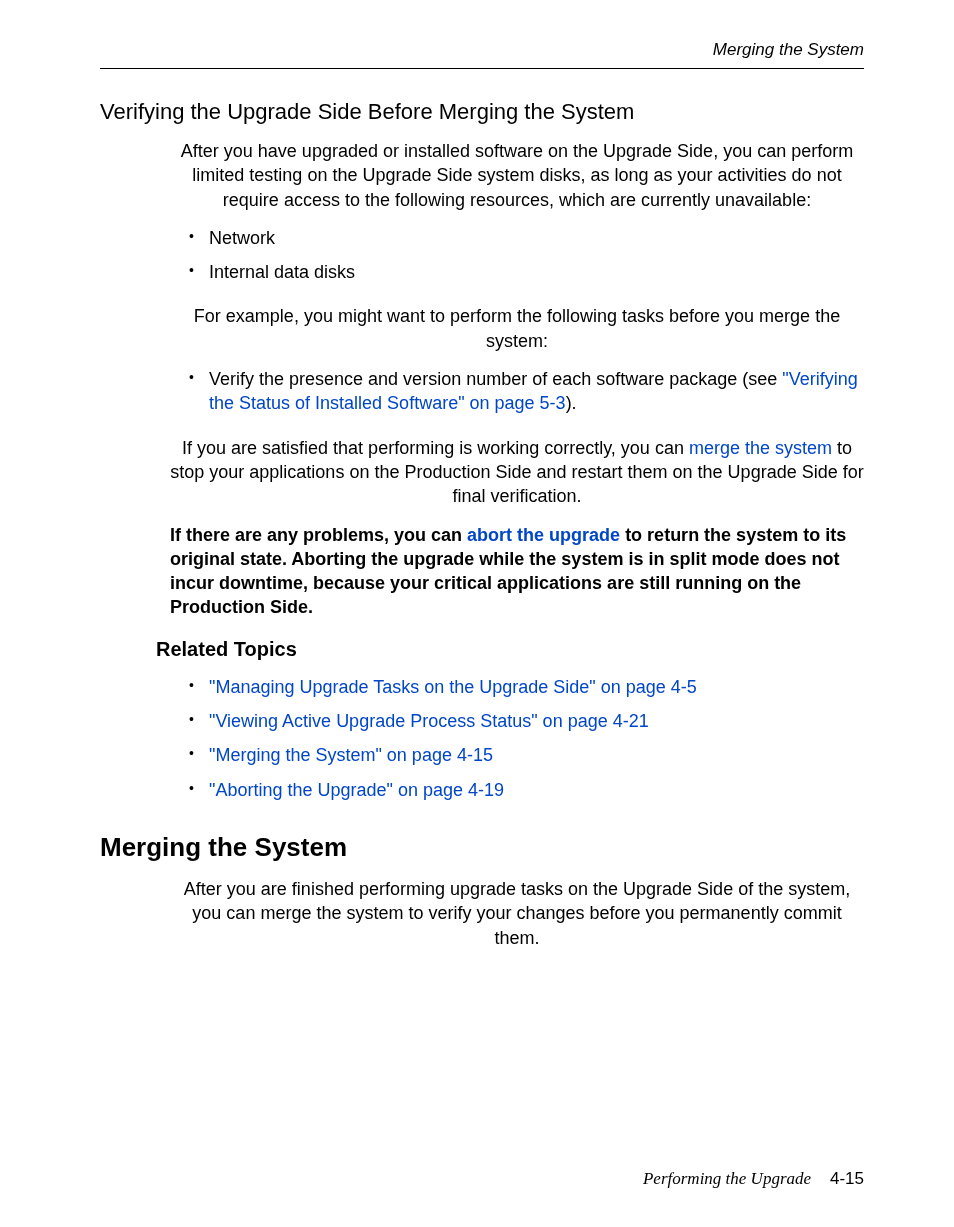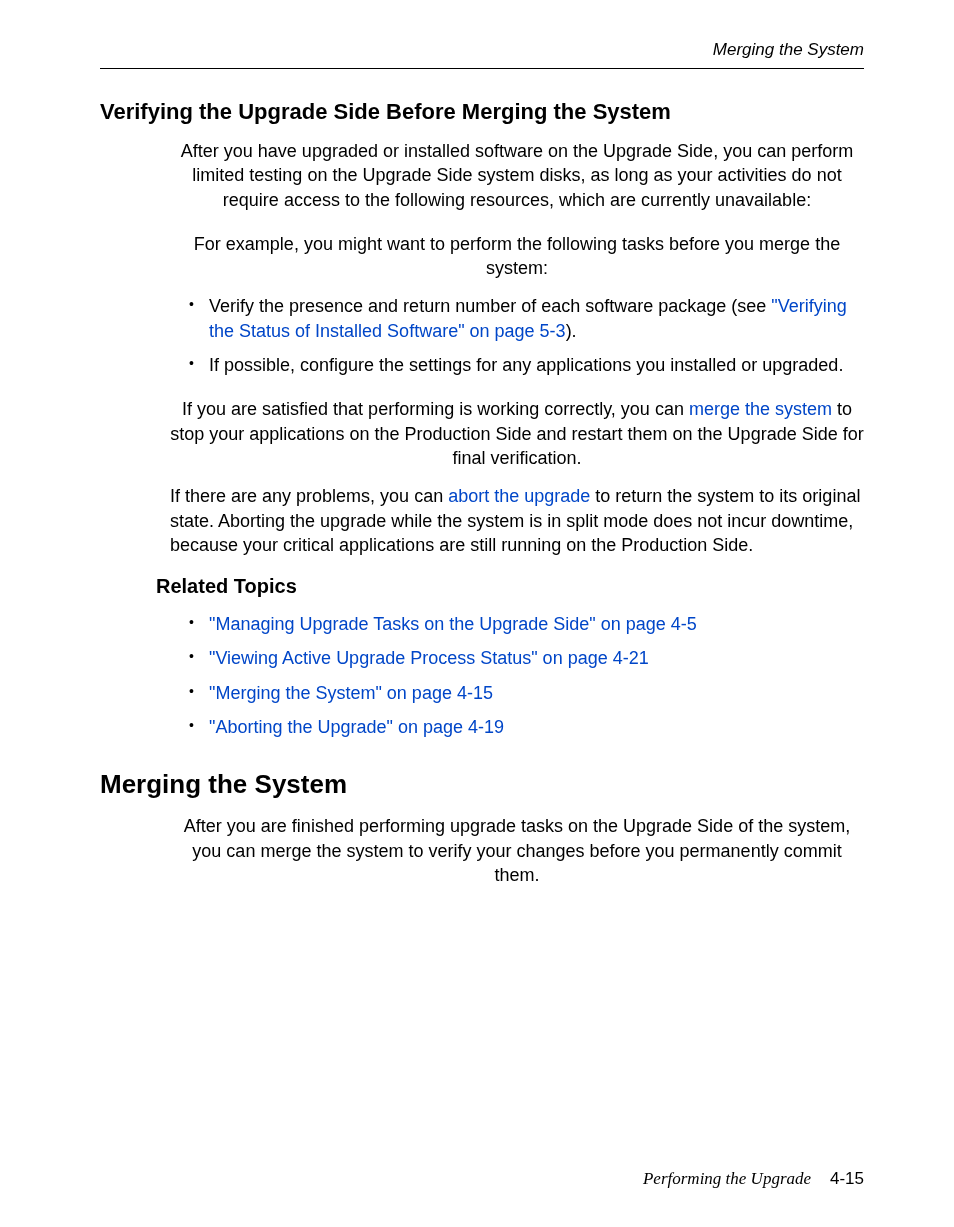--- a/index.html
+++ b/index.html
@@ -18,41 +18,42 @@
       font-size: 17px;
       margin-bottom: 8px;
     }
     .header-rule {
       border: none;
       border-top: 1.5px solid #000;
       margin-bottom: 30px;
     }
     h2.section-title {
       font-size: 22px;
-      font-weight: bold;
+      font-weight: normal;
       margin-bottom: 14px;
     }
     h1.main-title {
       font-size: 26px;
       font-weight: bold;
       margin-top: 30px;
       margin-bottom: 14px;
     }
     .body-text {
       font-size: 18px;
       line-height: 1.35;
       margin-left: 70px;
       margin-bottom: 14px;
       text-align: center;
     }
     .body-text-tight {
       font-size: 18px;
       line-height: 1.35;
       margin-left: 70px;
       margin-bottom: 18px;
+      font-weight: bold;
     }
     ul.bullet-list {
       list-style: none;
       margin-left: 85px;
       margin-bottom: 20px;
     }
     ul.bullet-list li {
       font-size: 18px;
       line-height: 1.35;
       position: relative;
@@ -86,29 +87,30 @@
 <body>
 
 <div class="header-right">Merging the System</div>
 <hr class="header-rule">
 
 <h2 class="section-title">Verifying the Upgrade Side Before Merging the System</h2>
 
 <p class="body-text">After you have upgraded or installed software on the Upgrade Side, you can perform limited testing on the Upgrade Side system disks, as long as your activities do not require access to the following resources, which are currently unavailable:</p>
 
 <ul class="bullet-list">
+  <li>Network</li>
+  <li>Internal data disks</li>
 </ul>
 
 <p class="body-text">For example, you might want to perform the following tasks before you merge the system:</p>
 
 <ul class="bullet-list">
   <li>
-    <span>Verify the presence and return number of each software package (see </span><span class="link">"Verifying the Status of Installed Software" on page 5-3</span><span>).</span>
+    <span>Verify the presence and version number of each software package (see </span><span class="link">"Verifying the Status of Installed Software" on page 5-3</span><span>).</span>
   </li>
-  <li>If possible, configure the settings for any applications you installed or upgraded.</li>
 </ul>
 
 <p class="body-text">
   <span>If you are satisfied that performing is working correctly, you can </span><span class="link">merge the system</span><span> to stop your applications on the Production Side and restart them on the Upgrade Side for final verification.</span>
 </p>
 
 <p class="body-text-tight">
   <span>If there are any problems, you can </span><span class="link">abort the upgrade</span><span> to return the system to its original state. Aborting the upgrade while the system is in split mode does not incur downtime, because your critical applications are still running on the Production Side.</span>
 </p>
 

